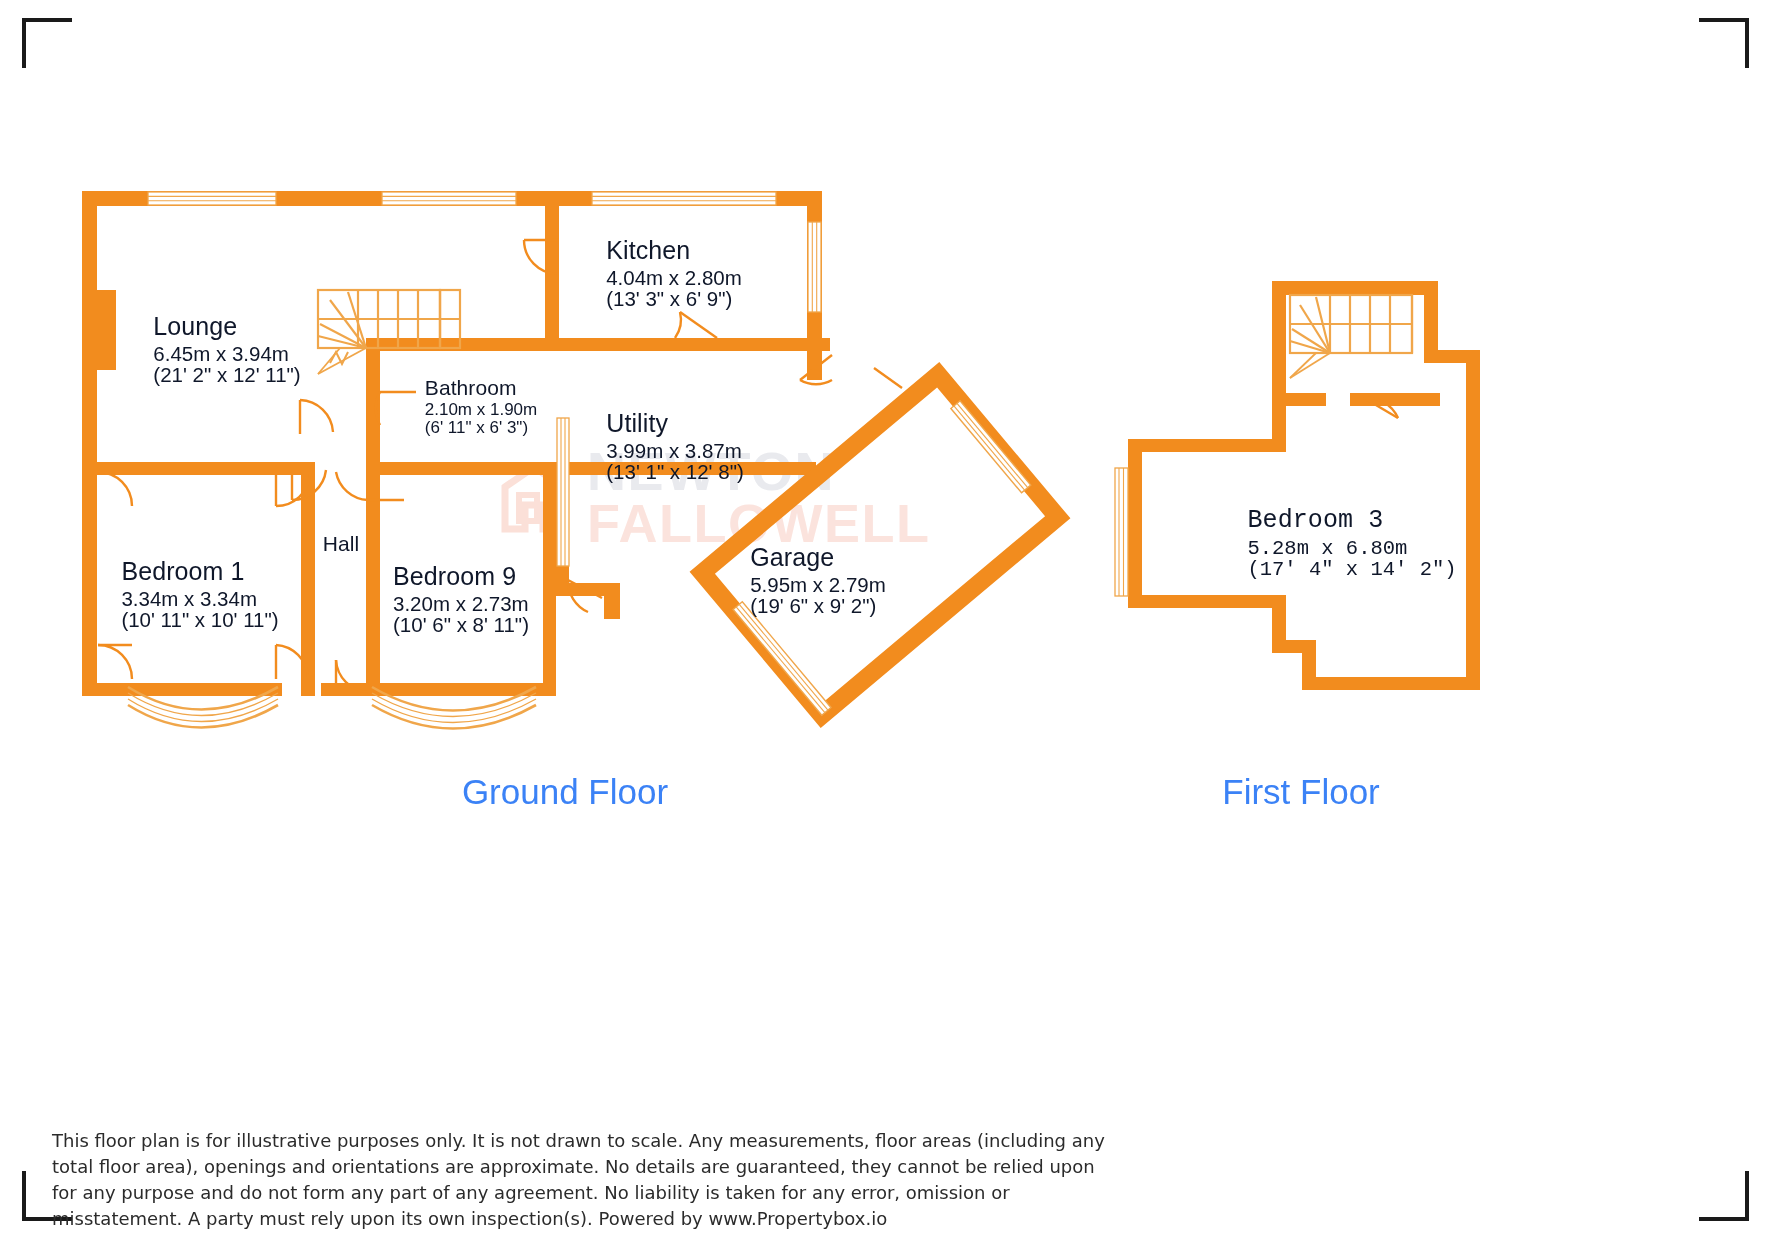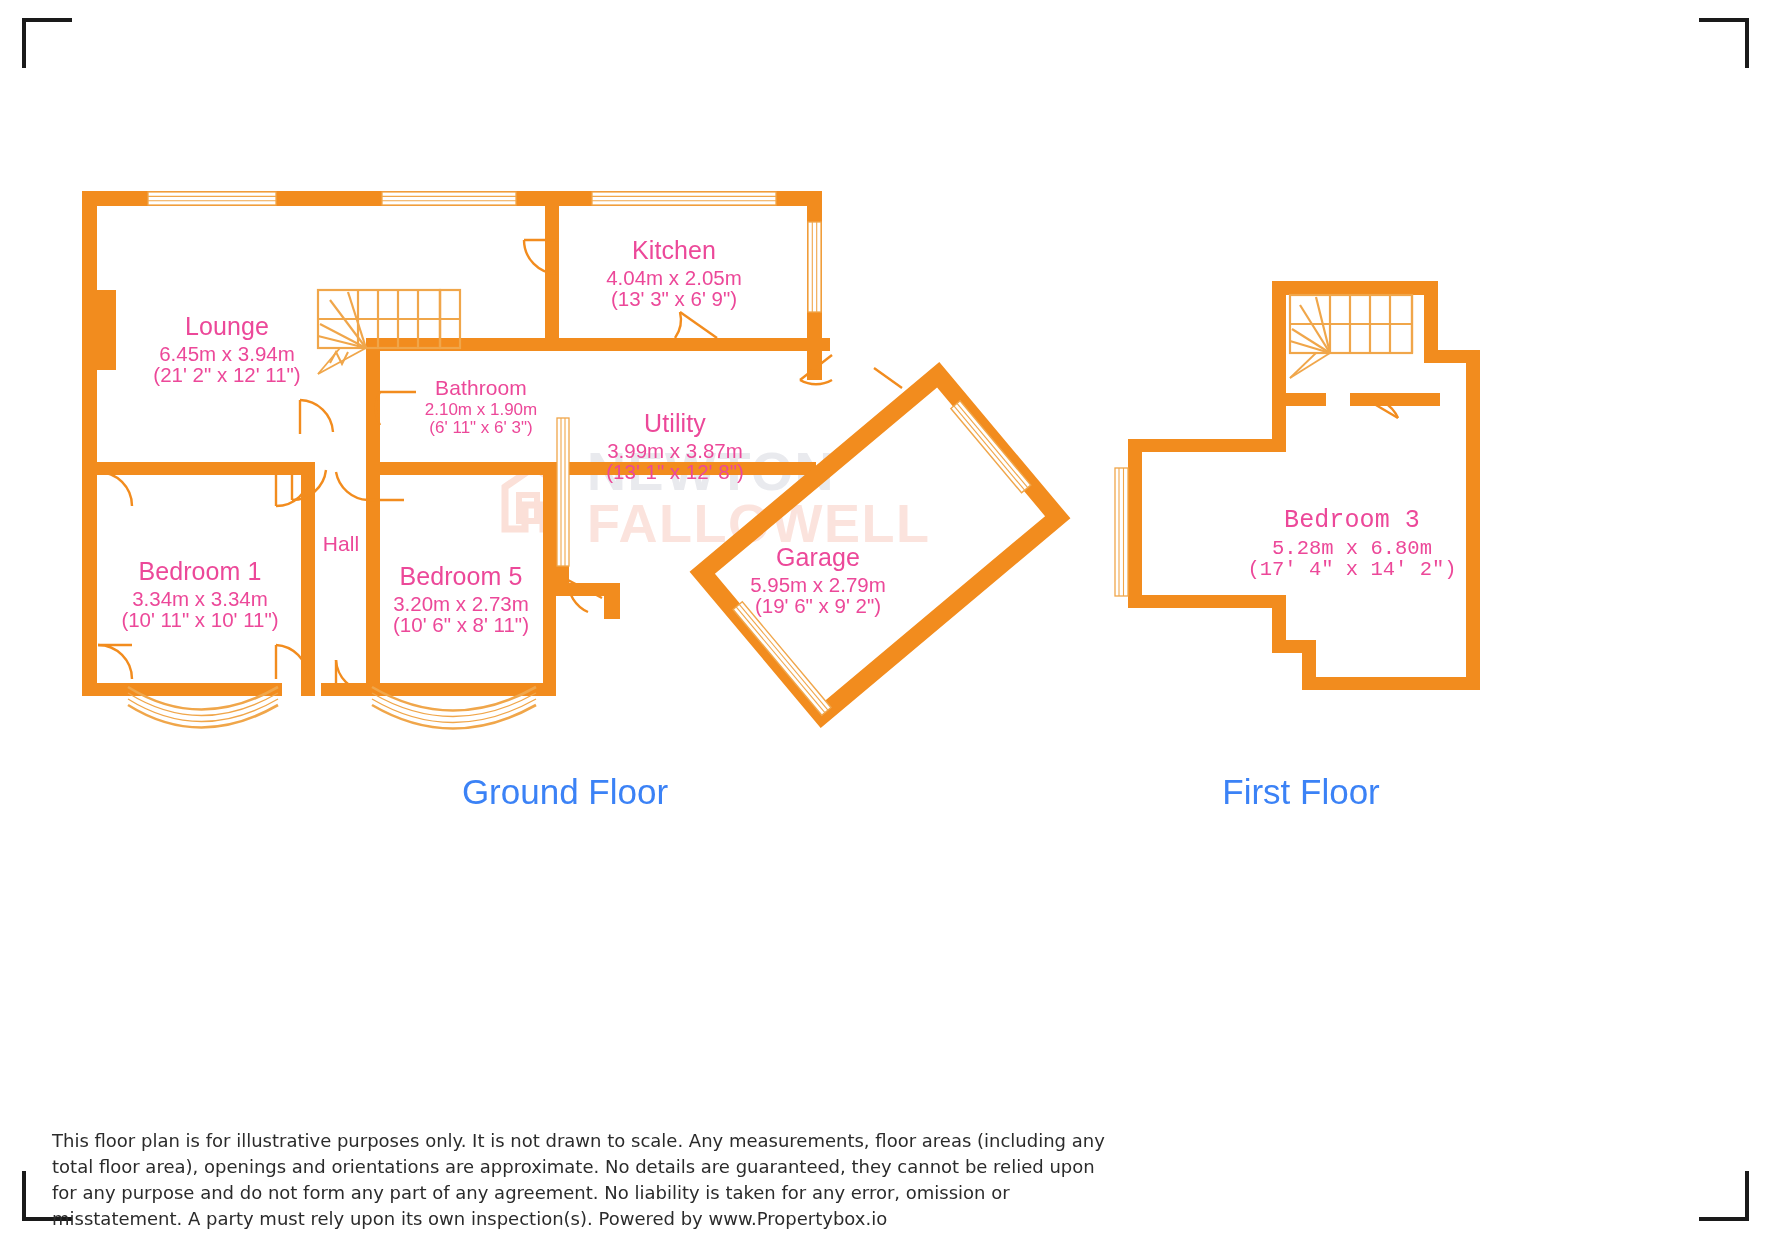--- a/index.html
+++ b/index.html
@@ -32,22 +32,21 @@
   
   #plan-canvas {
     position: absolute;
     inset: 0;
   }
   #plan-canvas svg { display: block; }
 
   
   .room-label {
     position: absolute;
-    text-align: center;
-    color: #ec4899;
+    color: #0f172a;
     line-height: 1.06;
     white-space: nowrap;
     transform: translateX(-50%);
     pointer-events: none;
   }
   .room-label .rl-name {
     display: block;
     font-size: 25px;
     letter-spacing: .1px;
     margin-bottom: 3px;
@@ -354,21 +353,21 @@
 </div>
 
 <div class="room-label" style="left:227px; top:313px;">
   <span class="rl-name">Lounge</span>
   <span class="rl-dim">6.45m x 3.94m</span>
   <span class="rl-imp">(21' 2" x 12' 11")</span>
 </div>
 
 <div class="room-label" style="left:674px; top:237px;">
   <span class="rl-name">Kitchen</span>
-  <span class="rl-dim">4.04m x 2.05m</span>
+  <span class="rl-dim">4.04m x 2.80m</span>
   <span class="rl-imp">(13' 3" x 6' 9")</span>
 </div>
 
 <div class="room-label small" style="left:481px; top:377px;">
   <span class="rl-name">Bathroom</span>
   <span class="rl-dim">2.10m x 1.90m</span>
   <span class="rl-imp">(6' 11" x 6' 3")</span>
 </div>
 
 <div class="room-label" style="left:675px; top:410px;">
@@ -381,21 +380,21 @@
   <span class="rl-name">Hall</span>
 </div>
 
 <div class="room-label" style="left:200px; top:558px;">
   <span class="rl-name">Bedroom 1</span>
   <span class="rl-dim">3.34m x 3.34m</span>
   <span class="rl-imp">(10' 11" x 10' 11")</span>
 </div>
 
 <div class="room-label" style="left:461px; top:563px;">
-  <span class="rl-name">Bedroom 5</span>
+  <span class="rl-name">Bedroom 9</span>
   <span class="rl-dim">3.20m x 2.73m</span>
   <span class="rl-imp">(10' 6" x 8' 11")</span>
 </div>
 
 <div class="room-label" style="left:818px; top:544px;">
   <span class="rl-name">Garage</span>
   <span class="rl-dim">5.95m x 2.79m</span>
   <span class="rl-imp">(19' 6" x 9' 2")</span>
 </div>
 

